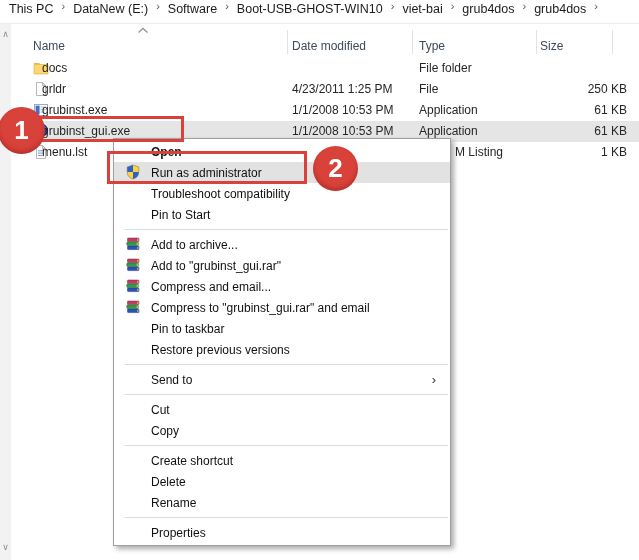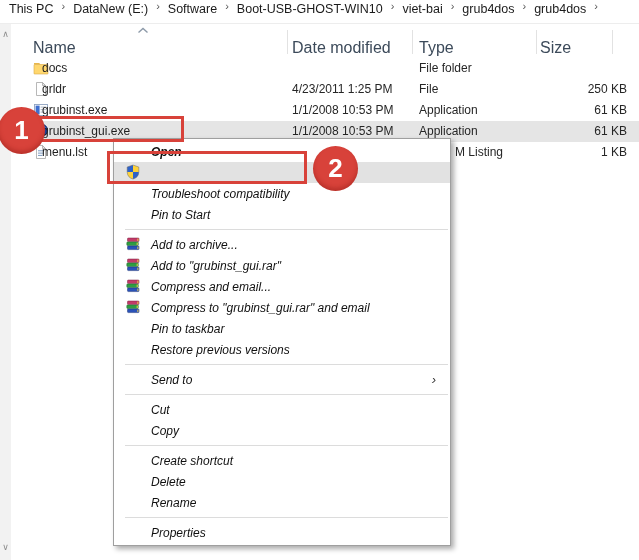--- a/index.html
+++ b/index.html
@@ -21,21 +21,21 @@
   
   .left-scroll {
     position:absolute; left:0; top:24px; bottom:0; width:11px; background:#f2f2f2;
   }
   .scroll-arrow { position:absolute; left:0; width:11px; text-align:center;
     color:#8b8b8b; font-size:9px; line-height:9px; }
   .scroll-arrow.up { top:6px; }
   .scroll-arrow.down { bottom:8px; }
   
   .headers { position:absolute; left:11px; top:25px; right:0; height:33px; background:#fff; }
-  .hdr { position:absolute; top:14px; color:#3c4a5a; font-size:16px; white-space:nowrap; }
+  .hdr { position:absolute; top:14px; color:#3c4a5a; font-size:12px; white-space:nowrap; }
   .hdr-name { left:22px; }
   .hdr-date { left:281px; }
   .hdr-type { left:408px; }
   .hdr-size { left:529px; }
   .hdr-sep { position:absolute; top:5px; bottom:4px; width:1px; background:#e2e2e2; }
   .sort-caret { position:absolute; left:126px; top:2px; }
   
   .rows { position:absolute; left:11px; top:58px; right:0; height:110px; }
   .row { position:absolute; left:0; right:0; height:21px; line-height:21px; }
   .row.selected { background:#e5e5e5; }
@@ -45,21 +45,21 @@
   .cell-type { position:absolute; left:408px; white-space:nowrap; color:#262626;text-align:center; }
   .cell-type.offset { left:444px; }
   .cell-size { position:absolute; right:12px; white-space:nowrap; color:#262626; }
   
   .context-menu {
     position:absolute; left:113px; top:138px; width:338px;
     background:#fff; border:1px solid #9f9f9f; padding:2px 0;
     box-shadow:3px 3px 5px rgba(0,0,0,.33); z-index:5;
   }
   .mi { position:relative; height:21px; display:flex; align-items:center;
-        padding-left:37px; font-size:12px; color:#101010; white-space:nowrap;font-style:italic; }
+        padding-left:37px; font-size:12px; color:#101010; white-space:nowrap; }
   .mi.bold { font-weight:bold; }
   .mi.highlight { background:#e2e2e2; }
   .mi .micon { position:absolute; left:11px; top:2px; width:16px; height:16px; }
   .mi .sub-arrow { margin-left:auto; padding-right:14px; color:#333; font-size:13px; }
   .msep { height:1px; background:#dcdcdc; margin:4px 2px 4px 11px; }
   
   .ann-box { position:absolute; border:3px solid #d8423a; z-index:10; }
   .box1 { left:30px; top:116px; width:154px; height:26px; }
   .box2 { left:107px; top:151px; width:200px; height:33px; }
   .ann-circle {
@@ -180,20 +180,21 @@
     <span>Open</span>
   </div>
   <div class="mi highlight">
     <svg class="micon" viewBox="0 0 16 16">
       <path d="M8 1 L2.2 3 V8 H8 Z" fill="#2e62c9"></path>
       <path d="M8 1 L13.8 3 V8 H8 Z" fill="#fdd23a"></path>
       <path d="M8 8 H2.2 C2.2 11.8 4.6 14.2 8 15 Z" fill="#fdd23a"></path>
       <path d="M8 8 H13.8 C13.8 11.8 11.4 14.2 8 15 Z" fill="#2e62c9"></path>
       <path d="M8 1 L13.8 3 V8 C13.8 11.8 11.4 14.2 8 15 C4.6 14.2 2.2 11.8 2.2 8 V3 Z" fill="none" stroke="#6b6b6b" stroke-width="0.5"></path>
     </svg>
+    <span>Run as administrator</span>
   </div>
   <div class="mi">
     <span>Troubleshoot compatibility</span>
   </div>
   <div class="mi">
     <span>Pin to Start</span>
   </div>
   <div class="msep"></div>
   <div class="mi">
     <svg class="micon" viewBox="0 0 16 16">

